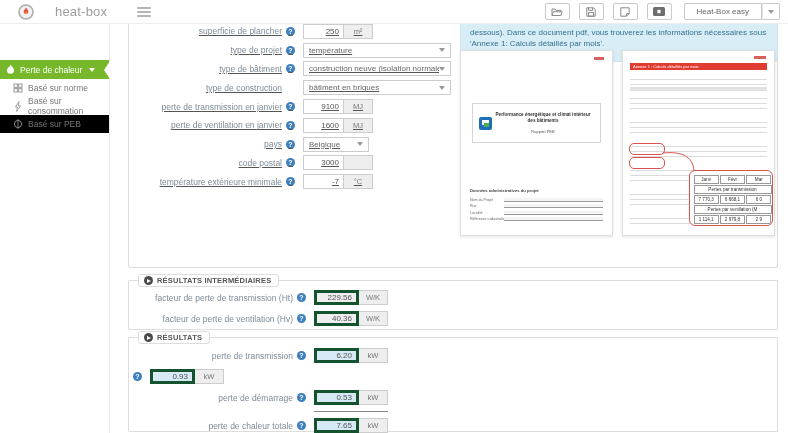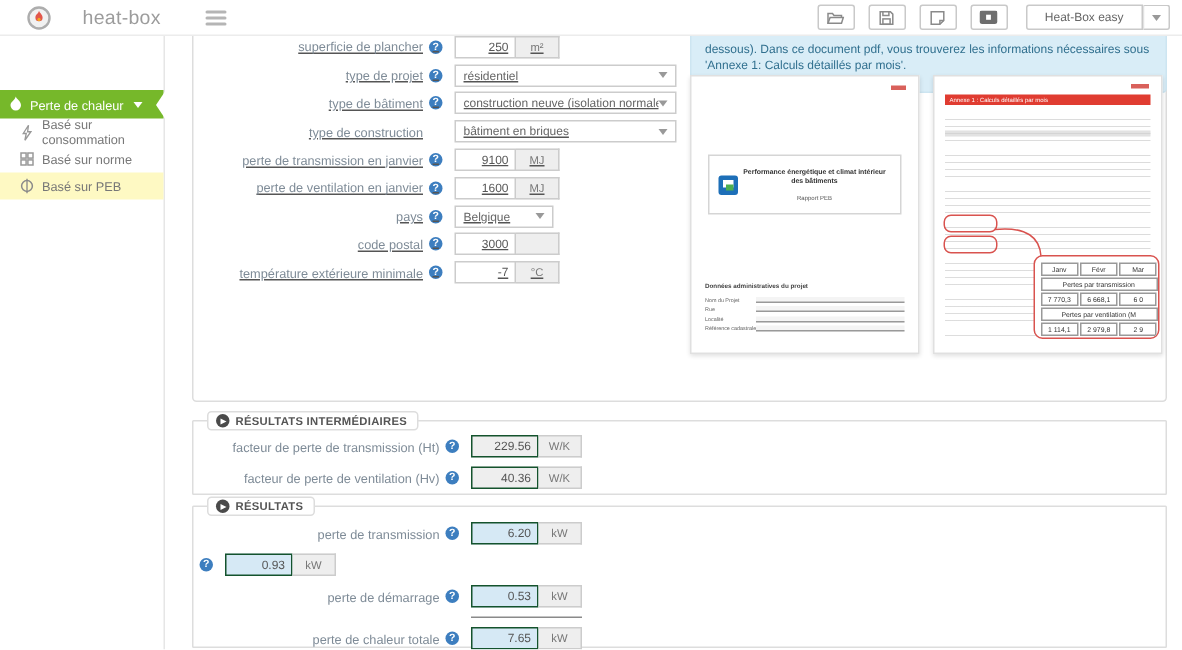--- a/index.html
+++ b/index.html
@@ -30,21 +30,21 @@
     border-right:1px solid #e6e6e6; z-index:20; }
   .nav-active { margin-top:36px; height:19px; background:#76b82a; color:#fff; display:flex;
     align-items:center; font-size:8.5px; padding:0 6px; position:relative; cursor:pointer; }
   .nav-active .flame { margin-right:5px; }
   .nav-active .caret-down { border-top-color:#fff; margin-left:auto; margin-right:8px; }
   .nav-notch { position:absolute; right:-1px; top:50%; transform:translateY(-50%);
     width:0; height:0; border-top:9px solid transparent; border-bottom:9px solid transparent;
     border-right:6px solid #fff; }
   .nav-sub { height:18px; display:flex; align-items:center; padding-left:13px; font-size:8.5px;
     color:#777; cursor:pointer; }
-  .nav-sub.selected { background:#fef9c3; }
+  .nav-sub.selected { background:#000000; }
   .nav-sub .sicon { margin-right:5px; display:flex; }
   
   .main { position:absolute; left:111px; top:24px; right:0; bottom:0; background:#fff; overflow:hidden; }
   .panel { position:absolute; border:1px solid #ddd; border-radius:3px; background:#fff; }
   .panel-form { left:17px; right:10px; top:-6px; height:250px; border-top:none; border-radius:0 0 3px 3px; }
   
   .form-col { position:absolute; left:1px; top:4px; width:345px;text-decoration:underline; }
   .frow { display:flex; align-items:center; height:18.8px; }
   .flabel { width:152px; text-align:right; color:#7e8b97; font-size:8.5px; white-space:nowrap; }
   .help { width:9px; height:9px; border-radius:50%; background:#3d7ebf; color:#fff; font-size:7px;
@@ -109,21 +109,21 @@
     border-radius:3px; padding:1px 7px 1px 5px; font-size:7.5px; font-weight:bold; color:#555;
     display:flex; align-items:center; letter-spacing:.2px; }
   .legend-icon { width:9px; height:9px; border-radius:50%; background:#4a4a4a; margin-right:4px;
     display:flex; align-items:center; justify-content:center; }
   .legend-icon i { width:0; height:0; border-top:2.5px solid transparent; border-bottom:2.5px solid transparent;
     border-left:4px solid #fff; display:block; margin-left:1px; }
   .rrow { display:flex; align-items:center; height:21px; }
   .fs-inter .rows { padding-top:6px; }
   .fs-result .rows { padding-top:7px; }
   .rlabel { width:164px; text-align:right; color:#7e8b97; font-size:8.5px; white-space:nowrap; }
-  .res-input { width:45px; height:15px; border:1px solid #14532d; background:#eee; text-align:right;
+  .res-input { width:45px; height:15px; border:3px solid #14532d; background:#eee; text-align:right;
     font-size:8px; color:#555; padding:0 4px; display:flex; align-items:center; justify-content:flex-end; }
   .res-input.blue { background:#d6e9f5; }
   .divider-row { height:7px; display:flex; }
   .divider { margin-left:185px; width:74px; border-top:1px solid #8a8a8a; align-self:center; }
   svg { display:block; }
 </style>
 </head>
 <body>
 
 <div class="topbar">
@@ -189,37 +189,37 @@
       <svg width="9" height="11" viewBox="0 0 9 11">
         <path d="M4.5.4C5 2.2 8 3.3 8 6.2a3.5 3.5 0 1 1-7 0C1 3.8 4 3 4.5.4z" fill="#fff"></path>
       </svg>
     </span>
     <span>Perte de chaleur</span>
     <i class="caret-down"></i>
     <span class="nav-notch"></span>
   </div>
   <div class="nav-sub">
     <span class="sicon">
-      <svg width="10" height="11" viewBox="0 0 10 11">
-        <path d="M6 .5 2.5 6h2L3.6 10.5 7.6 4.8H5.4z" fill="none" stroke="#999" stroke-width=".9"></path>
-      </svg>
-    </span>
-    <span>Basé sur consommation</span>
-  </div>
-  <div class="nav-sub">
-    <span class="sicon">
       <svg width="10" height="10" viewBox="0 0 10 10" fill="none" stroke="#999" stroke-width="1">
         <rect x="1" y="1" width="3.4" height="3.4"></rect>
           <rect x="5.6" y="1" width="3.4" height="3.4"></rect>
         <rect x="1" y="5.6" width="3.4" height="3.4"></rect>
           <rect x="5.6" y="5.6" width="3.4" height="3.4"></rect>
       </svg>
     </span>
     <span>Basé sur norme</span>
   </div>
+  <div class="nav-sub">
+    <span class="sicon">
+      <svg width="10" height="11" viewBox="0 0 10 11">
+        <path d="M6 .5 2.5 6h2L3.6 10.5 7.6 4.8H5.4z" fill="none" stroke="#999" stroke-width=".9"></path>
+      </svg>
+    </span>
+    <span>Basé sur consommation</span>
+  </div>
   <div class="nav-sub selected">
     <span class="sicon">
       <svg width="10" height="10" viewBox="0 0 10 10" fill="none" stroke="#8a8a8a" stroke-width="1">
         <circle cx="5" cy="5" r="3.6"></circle>
           <path d="M5 0v10" stroke-width=".9"></path>
       </svg>
     </span>
     <span>Basé sur PEB</span>
   </div>
 </div>
@@ -236,21 +236,21 @@
           <input class="num-input" value="250" style="">
           <span class="addon">m²</span>
         </span>
       </div>
 
       <div class="frow">
         <span class="flabel">type de projet</span>
         <span class="help">?</span>
         <span class="ctrl">
           <span class="sel">
-            <span>résidentiel</span>
+            <span>température</span>
             <i class="caret-down"></i>
           </span>
         </span>
       </div>
 
       <div class="frow">
         <span class="flabel">type de bâtiment</span>
         <span class="help">?</span>
         <span class="ctrl">
           <span class="sel">

